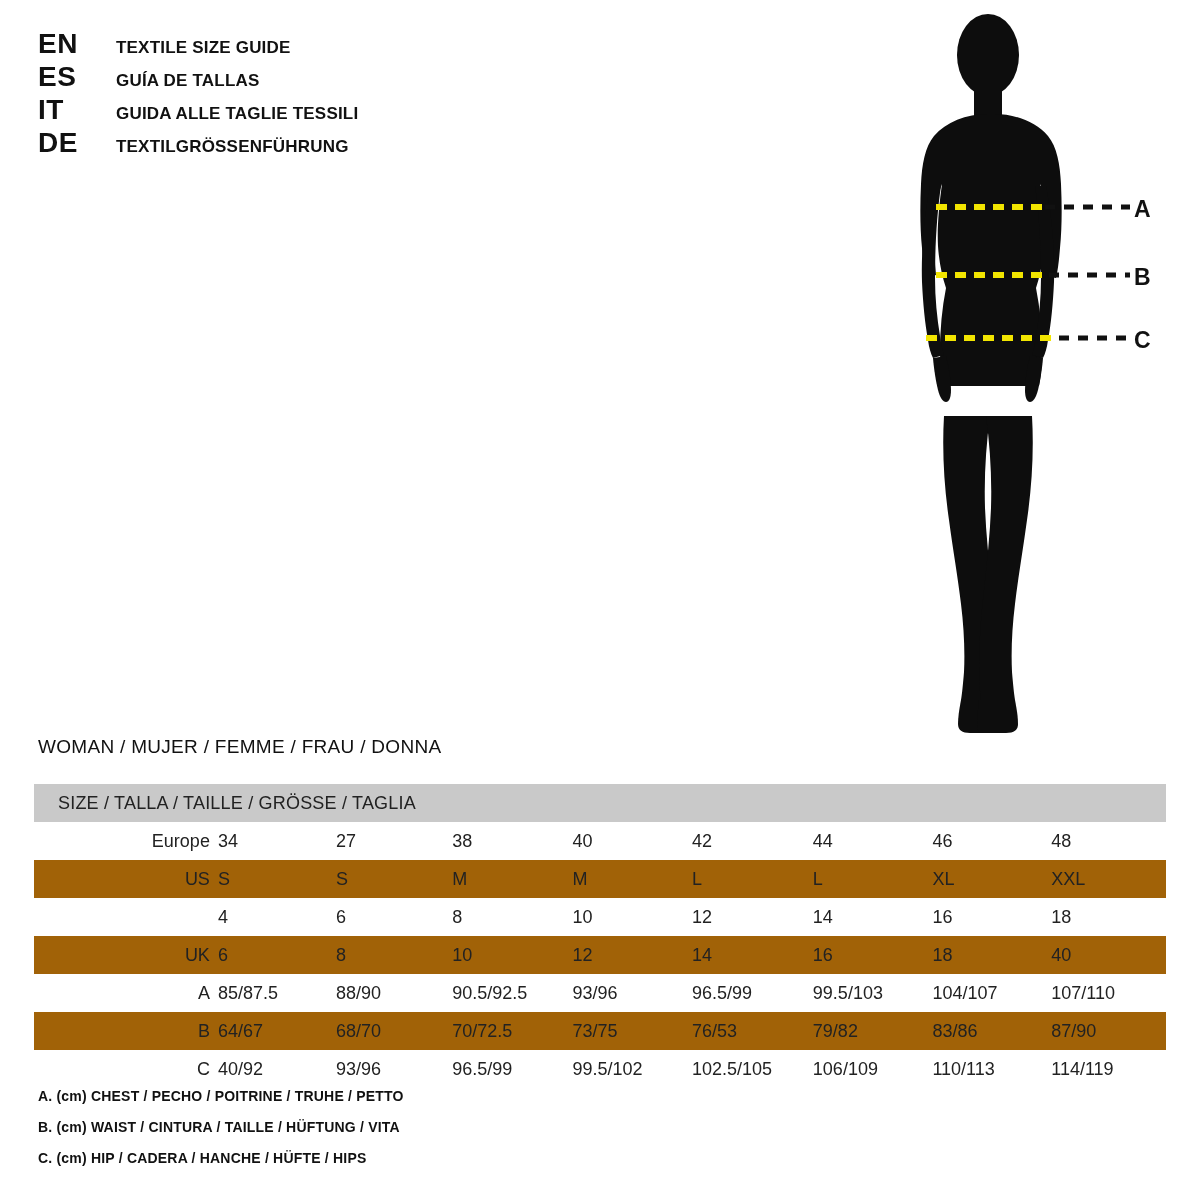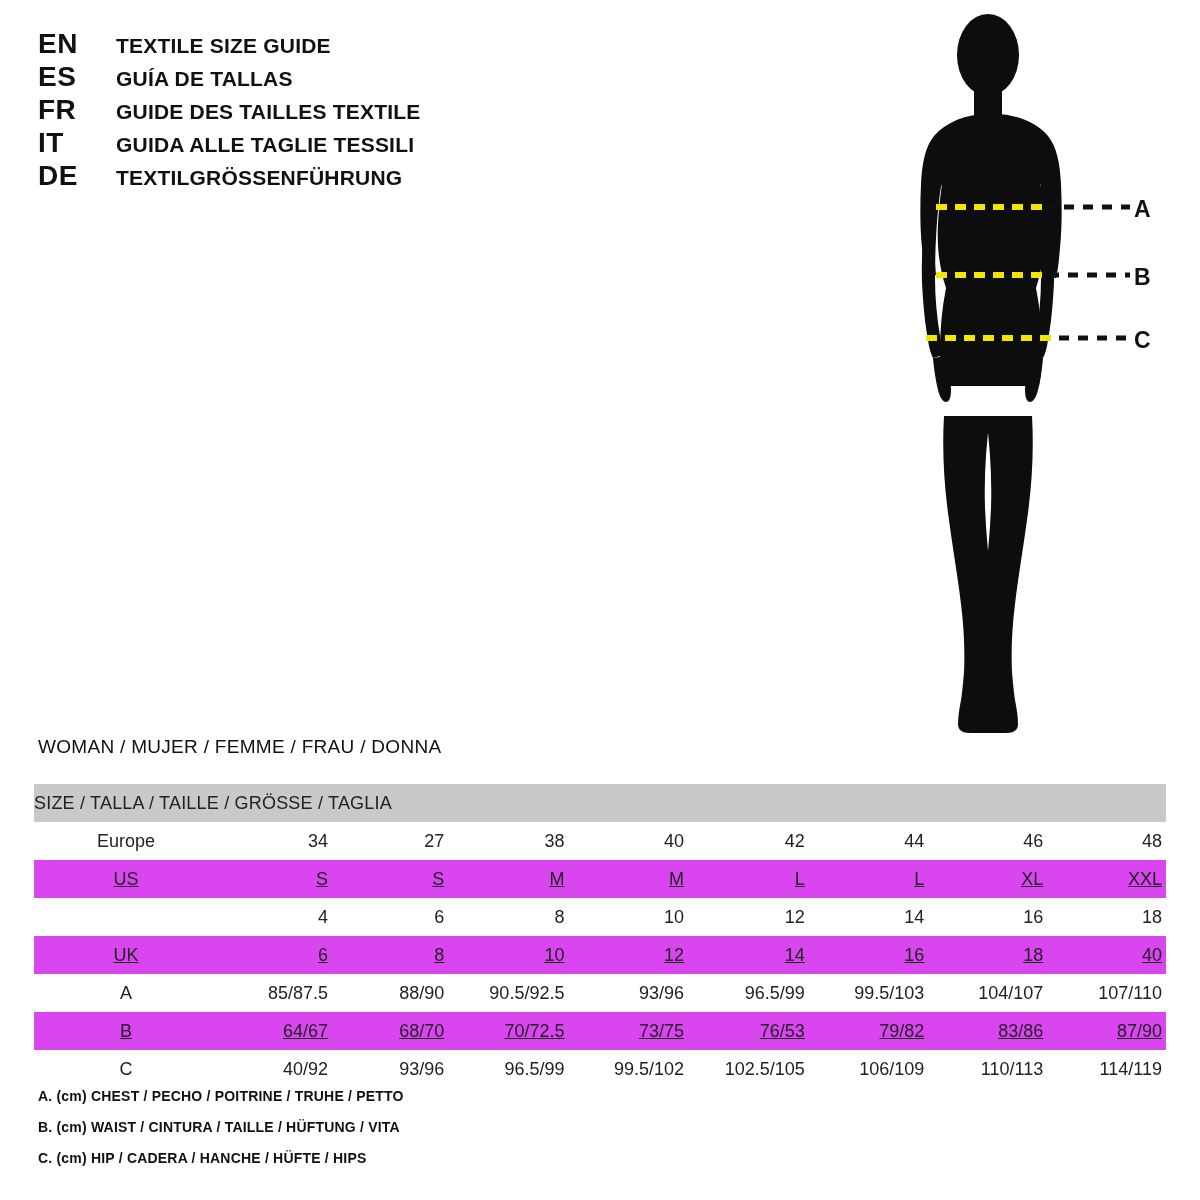--- a/index.html
+++ b/index.html
@@ -29,21 +29,21 @@
     height: 33px;
   }
   .lang-code {
     width: 78px;
     font-size: 28px;
     font-weight: bold;
     letter-spacing: 0.5px;
     color: #111;
   }
   .lang-title {
-    font-size: 21px;
+    font-size: 17px;
     font-weight: bold;
     letter-spacing: 0.2px;
     color: #111;
     white-space: nowrap;
   }
 
   
   #figure-area {
     position: absolute;
     left: 840px;
@@ -82,31 +82,31 @@
   }
   #size-table td {
     padding: 6px 4px;
     height: 26px;
     color: #222;
   }
   #size-table tr.header-row td {
     background: #c9c9c9;
     font-weight: normal;
     letter-spacing: 0.2px;
-    padding-left: 0;
-  }
-  #size-table tr.shade td { background: #d946ef; text-decoration: underline; }
+    padding-left: 24px;
+  }
+  #size-table tr.shade td { background: #a16207; }
   #size-table tr.plain td { background: #ffffff; }
   #size-table td.rowlabel {
-    text-align: center;
+    text-align: right;
     padding-left: 8px;
     width: 185px;
   }
   #size-table td.val {
-    text-align: right;
+    text-align: left;
     width: 118px;
   }
 
   
   #legend {
     position: absolute;
     left: 38px;
     top: 1088px;
     width: 900px;
   }
@@ -123,24 +123,20 @@
 <body>
 
 <div id="lang-block">
   <div class="lang-row">
     <span class="lang-code">EN</span>
     <span class="lang-title">TEXTILE SIZE GUIDE</span>
   </div>
   <div class="lang-row">
     <span class="lang-code">ES</span>
     <span class="lang-title">GUÍA DE TALLAS</span>
-  </div>
-  <div class="lang-row">
-    <span class="lang-code">FR</span>
-    <span class="lang-title">GUIDE DES TAILLES TEXTILE</span>
   </div>
   <div class="lang-row">
     <span class="lang-code">IT</span>
     <span class="lang-title">GUIDA ALLE TAGLIE TESSILI</span>
   </div>
   <div class="lang-row">
     <span class="lang-code">DE</span>
     <span class="lang-title">TEXTILGRÖSSENFÜHRUNG</span>
   </div>
 </div>

